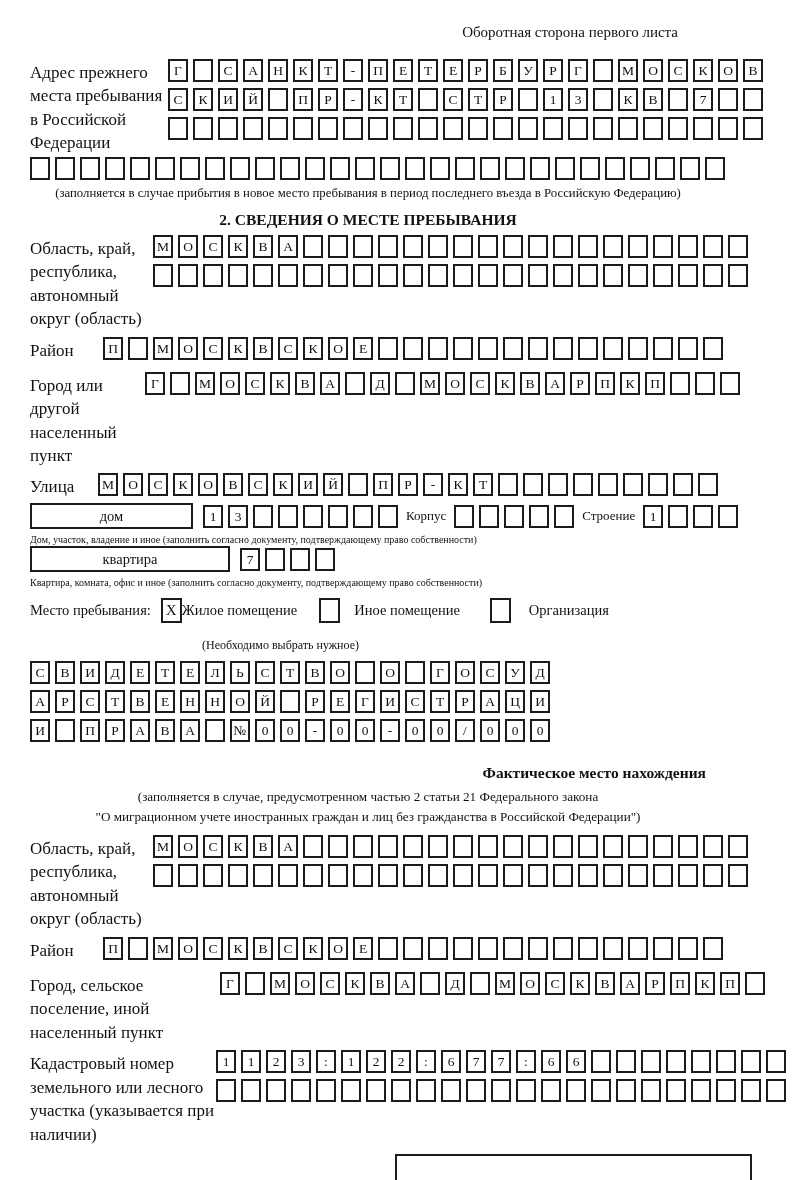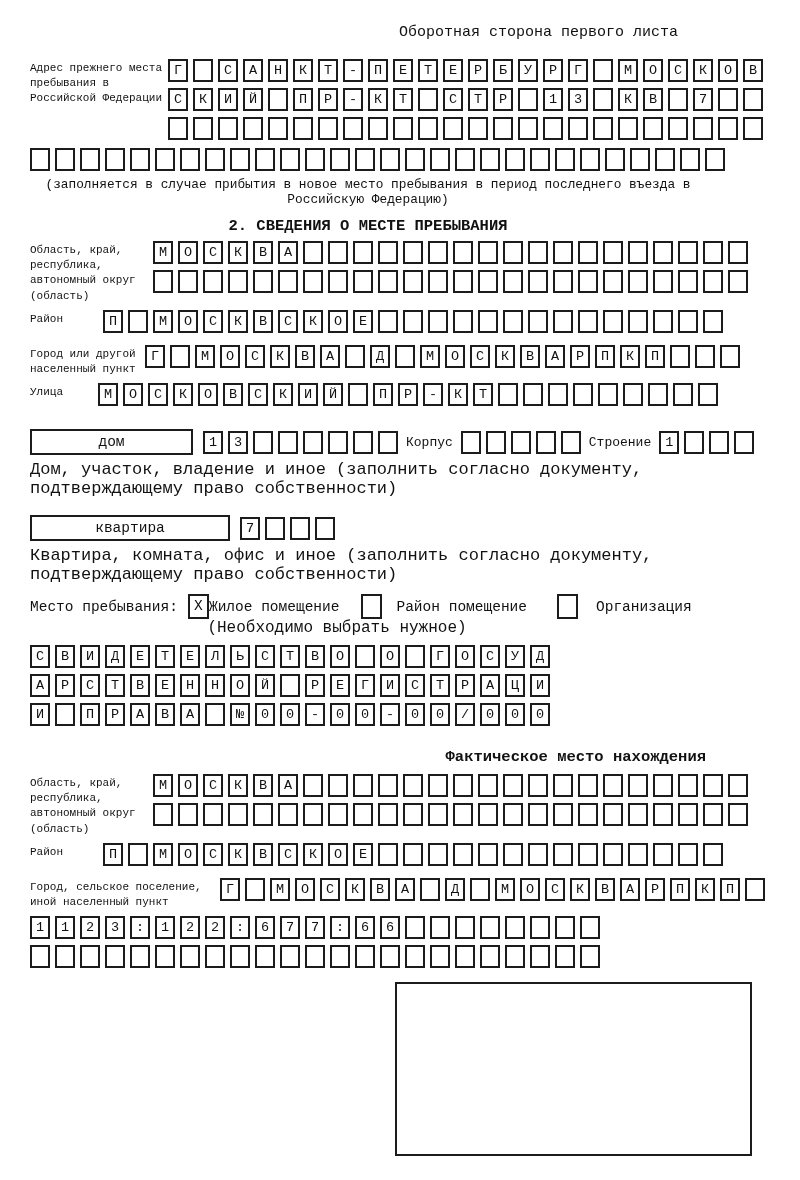--- a/index.html
+++ b/index.html
@@ -2,57 +2,57 @@
 <html lang="ru"><head>
 <meta charset="utf-8">
 <style>
   * { margin:0; padding:0; box-sizing:border-box; }
   html,body { background:#ffffff; }
   body {
     width:800px; height:1180px;
     font-family:"Liberation Serif","DejaVu Serif",serif;
     color:#111; overflow:hidden;
   }
-  .page { width:736px; height:1180px; padding:0 30px; position:relative;font-family:Liberation Mono, monospace; }
+  .page { width:736px; height:1180px; padding:0 30px; position:relative; }
 
   .back-header { text-align:right; padding:24px 28px 0 0; font-size:15px; }
 
   .field { display:flex; align-items:flex-start; margin-top:6px; }
-  .label { flex:none; font-size:11px; line-height:1.38; padding-top:2px; }
+  .label { flex:none; font-size:17px; line-height:1.38; padding-top:2px; }
   .rows  { flex:1; }
 
   .cells { display:flex; gap:5px; margin-bottom:6px; }
   .cell  {
     flex:none; width:20px; height:23px;
     border:2px solid #1c1c1c;
     text-align:center; line-height:19px; font-size:13.5px;
   }
 
   .w-prev{width:138px} .w-region{width:123px} .w-district{width:73px}
   .w-city{width:115px} .w-street{width:68px} .w-doc{width:218px}
   .w-city2{width:190px} .w-kad{width:186px}
 
   .fullrow { margin-top:2px; }
   .note-center { text-align:center; font-size:12.8px; margin-top:2px; }
   .section-title { text-align:center; font-weight:bold; font-size:15.5px; margin-top:10px; }
 
-  .inline-row { display:flex; align-items:center; margin-top:17px; }
+  .inline-row { display:flex; align-items:center; margin-top:1px; }
   .wide-box {
     flex:none; border:2px solid #1c1c1c; height:26px;
     text-align:center; line-height:22px; font-size:14.5px;
   }
   .inline-label { flex:none; font-size:13px; padding:0 8px; }
-  .caption { font-size:17px; margin-top:5px; }
+  .caption { font-size:10px; margin-top:5px; }
 
   .stay-row { display:flex; align-items:center; margin-top:10px; font-size:14.5px; }
   .checkbox {
     flex:none; width:21px; height:25px; border:2px solid #1c1c1c;
     text-align:center; line-height:21px; font-size:14.5px;
   }
-  .stay-note { font-size:16px; text-align:center; width:270px; margin-left:172px; margin-top:0; }
+  .stay-note { font-size:12px; width:270px; margin-left:172px; margin-top:15px; }
 
   .fact-title { text-align:right; font-weight:bold; font-size:15.5px; margin-top:16px; }
   .fact-note { text-align:center; font-size:13.2px; margin-top:5px; line-height:1.5; }
 
   .stamp-box {
     margin-left:365px; margin-top:8px;
     width:357px; height:174px; border:2.5px solid #1c1c1c;
   }
 </style>
 </head>
@@ -374,21 +374,21 @@
         <span class="cell"></span>
       </div>
   </div>
   <div class="caption">Квартира, комната, офис и иное (заполнить согласно документу, подтверждающему право собственности)</div>
 
   <div class="stay-row">
     <span>Место пребывания:</span>
     <span class="checkbox" style="margin-left:10px">X</span>
     <span style="">Жилое помещение</span>
     <span class="checkbox" style="margin-left:22px"></span>
-    <span style="margin-left:14px">Район помещение</span>
+    <span style="margin-left:14px">Иное помещение</span>
     <span class="checkbox" style="margin-left:30px"></span>
     <span style="margin-left:18px">Организация</span>
   </div>
   <div class="stay-note">(Необходимо выбрать нужное)</div>
 
   <div class="field" style="margin-top:8px">
     <div class="rows">
       <div class="cells">
           <span class="cell">С</span>
           <span class="cell">В</span>
@@ -455,20 +455,24 @@
           <span class="cell">0</span>
           <span class="cell">/</span>
           <span class="cell">0</span>
           <span class="cell">0</span>
           <span class="cell">0</span>
         </div>
     </div>
   </div>
 
   <div class="fact-title">Фактическое место нахождения</div>
+  <div class="fact-note">
+    <span>(заполняется в случае, предусмотренном частью 2 статьи 21 Федерального закона</span><br>
+    <span>"О миграционном учете иностранных граждан и лиц без гражданства в Российской Федерации")</span>
+  </div>
 
   <div class="field" style="margin-top:8px">
     <div class="label w-region">Область, край, республика, автономный округ (область)</div>
     <div class="rows">
       <div class="cells">
           <span class="cell">М</span>
           <span class="cell">О</span>
           <span class="cell">С</span>
           <span class="cell">К</span>
           <span class="cell">В</span>
@@ -578,20 +582,21 @@
           <span class="cell">Р</span>
           <span class="cell">П</span>
           <span class="cell">К</span>
           <span class="cell">П</span>
           <span class="cell"></span>
         </div>
     </div>
   </div>
 
   <div class="field">
+    <div class="label w-kad">Кадастровый номер земельного или лесного участка (указывается при наличии)</div>
     <div class="rows">
       <div class="cells">
           <span class="cell">1</span>
           <span class="cell">1</span>
           <span class="cell">2</span>
           <span class="cell">3</span>
           <span class="cell">:</span>
           <span class="cell">1</span>
           <span class="cell">2</span>
           <span class="cell">2</span>

